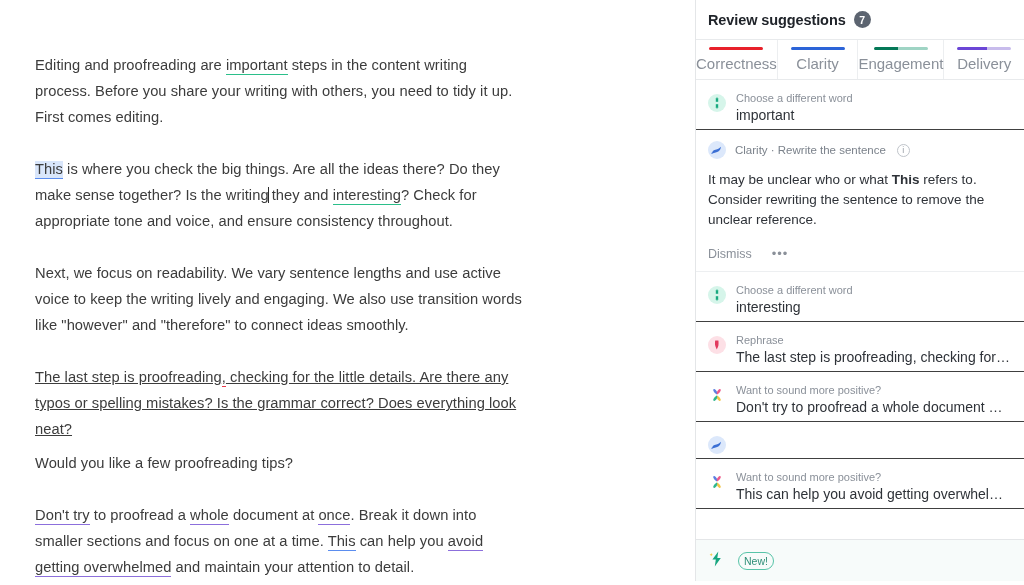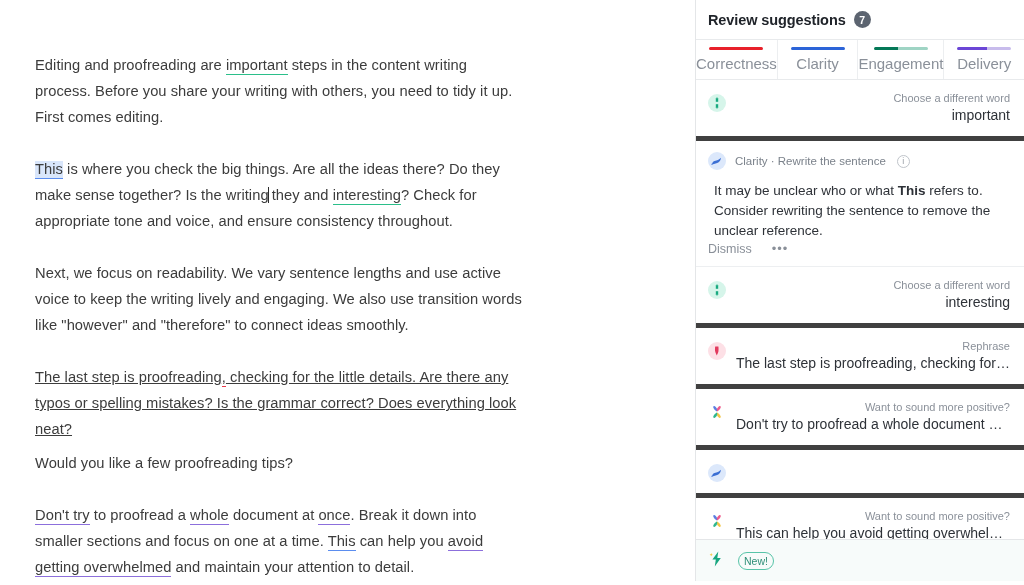--- a/index.html
+++ b/index.html
@@ -90,26 +90,25 @@
     overflow: hidden; display: flex;
   }
   .tab-bar .fill { height: 100%; }
   .tab-bar .rest { height: 100%; flex: 1; }
   .tab-label { font-size: 15px; color: #8a9099; }
 
   
   .sb-list { flex: 1; overflow: hidden; }
   .sg {
     display: flex;
-    padding: 11px 14px 11px 12px;
+    padding: 11px 14px 4px 12px;
     gap: 10px;
-    border-bottom: 5px solid #404040;
+    border-bottom: 1px solid #404040;
     cursor: pointer;
     align-items: flex-start;
-    text-align: right;
   }
   .sg-icon { width: 18px; height: 18px; flex: 0 0 18px; margin-top: 3px; }
   .sg-text { min-width: 0; flex: 1; }
   .sg-kicker {
     font-size: 11px; color: #8a9099; line-height: 14px;
     white-space: nowrap; overflow: hidden; text-overflow: ellipsis;
   }
   .sg-main {
     font-size: 14px; color: #2e3238; line-height: 19px;
     white-space: nowrap; overflow: hidden; text-overflow: ellipsis;
@@ -124,25 +123,26 @@
   .card-head { display: flex; align-items: center; gap: 9px; }
   .card-cat { font-size: 11.5px; color: #7b828b; }
   .info-ic {
     width: 13px; height: 13px; border-radius: 50%;
     border: 1px solid #bfc4ca; color: #9aa0a7;
     font-size: 9px; line-height: 11px; text-align: center;
     margin-left: 2px; cursor: pointer;
   }
   .card-body {
     font-size: 13.5px; line-height: 20px; color: #2e3238;
-    margin: 11px 0 0 6px;
+    margin: 11px 0 0 0;
   }
   .card-body b { font-weight: bold; }
   .card-actions {
     display: flex; align-items: center; gap: 20px;
+    margin-top: 16px;
   }
   .dismiss { font-size: 12.5px; color: #8a9099; cursor: pointer; }
   .more-dots { font-size: 13px; color: #8a9099; cursor: pointer; letter-spacing: 1px; }
 
   
   .sb-footer {
     height: 42px;
     background: #f7fbfa;
     border-top: 1px solid #e4e6e8;
     display: flex; align-items: center;

